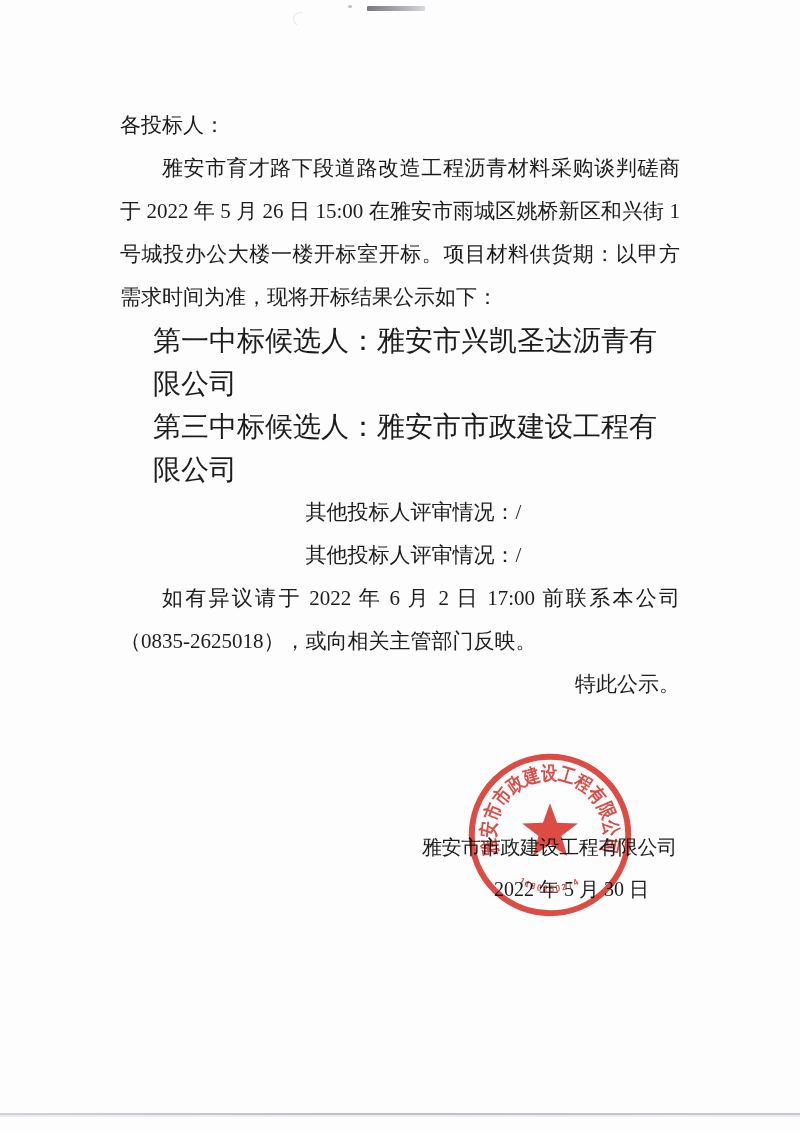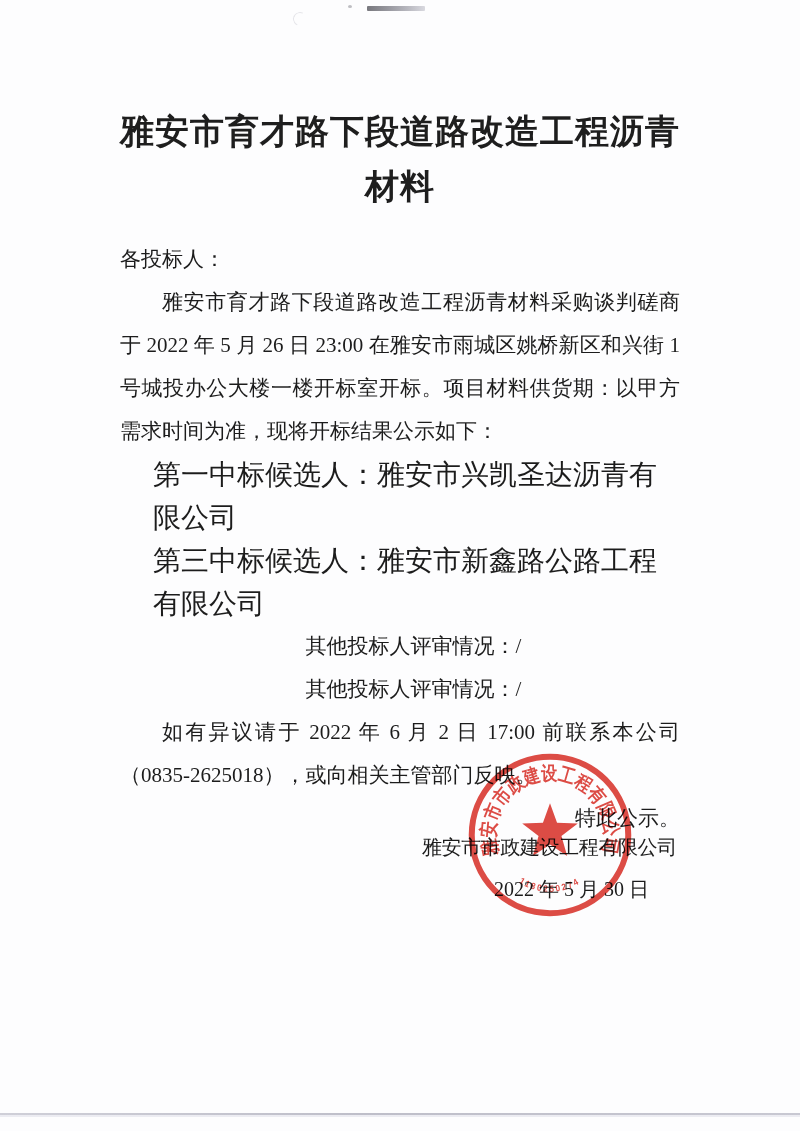--- a/index.html
+++ b/index.html
@@ -131,28 +131,27 @@
 <div class="page">
 
   <div class="scan-streak"></div>
   <div class="scan-dot"></div>
   <div class="scan-curl"></div>
   <div class="scan-bottom-line"></div>
   <div class="scan-bottom-soft"></div>
 
   <div class="content">
     <div class="title">
-      <div>雅安市育才路下段道路改造工程沥青材料</div>
     </div>
 
     <div class="body-text">
       <div class="salutation">各投标人：</div>
-      <div class="para">雅安市育才路下段道路改造工程沥青材料采购谈判磋商于 2022 年 5 月 26 日 23:00 在雅安市雨城区姚桥新区和兴街 1 号城投办公大楼一楼开标室开标。项目材料供货期：以甲方需求时间为准，现将开标结果公示如下：</div>
+      <div class="para">雅安市育才路下段道路改造工程沥青材料采购谈判磋商于 2022 年 5 月 26 日 15:00 在雅安市雨城区姚桥新区和兴街 1 号城投办公大楼一楼开标室开标。项目材料供货期：以甲方需求时间为准，现将开标结果公示如下：</div>
       <div class="candidate">第一中标候选人：雅安市兴凯圣达沥青有限公司</div>
-      <div class="candidate">第三中标候选人：雅安市新鑫路公路工程有限公司</div>
+      <div class="candidate">第三中标候选人：雅安市市政建设工程有限公司</div>
       <div class="other-line">其他投标人评审情况：/</div>
       <div class="other-line">其他投标人评审情况：/</div>
       <div class="para">如有异议请于 2022 年 6 月 2 日 17:00 前联系本公司（0835-2625018），或向相关主管部门反映。</div>
       <div class="closing">特此公示。</div>
     </div>
   </div>
 
   <div class="signature-company">雅安市市政建设工程有限公司</div>
   <div class="signature-date">2022 年 5 月 30 日</div>
 

